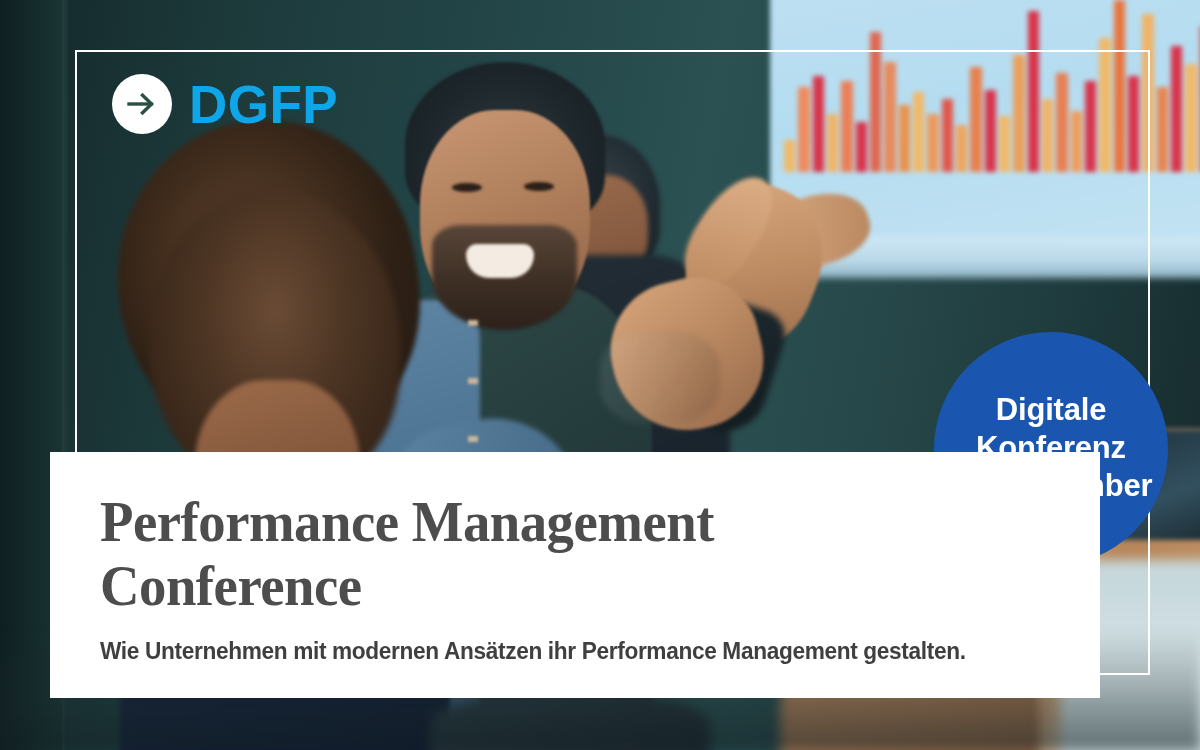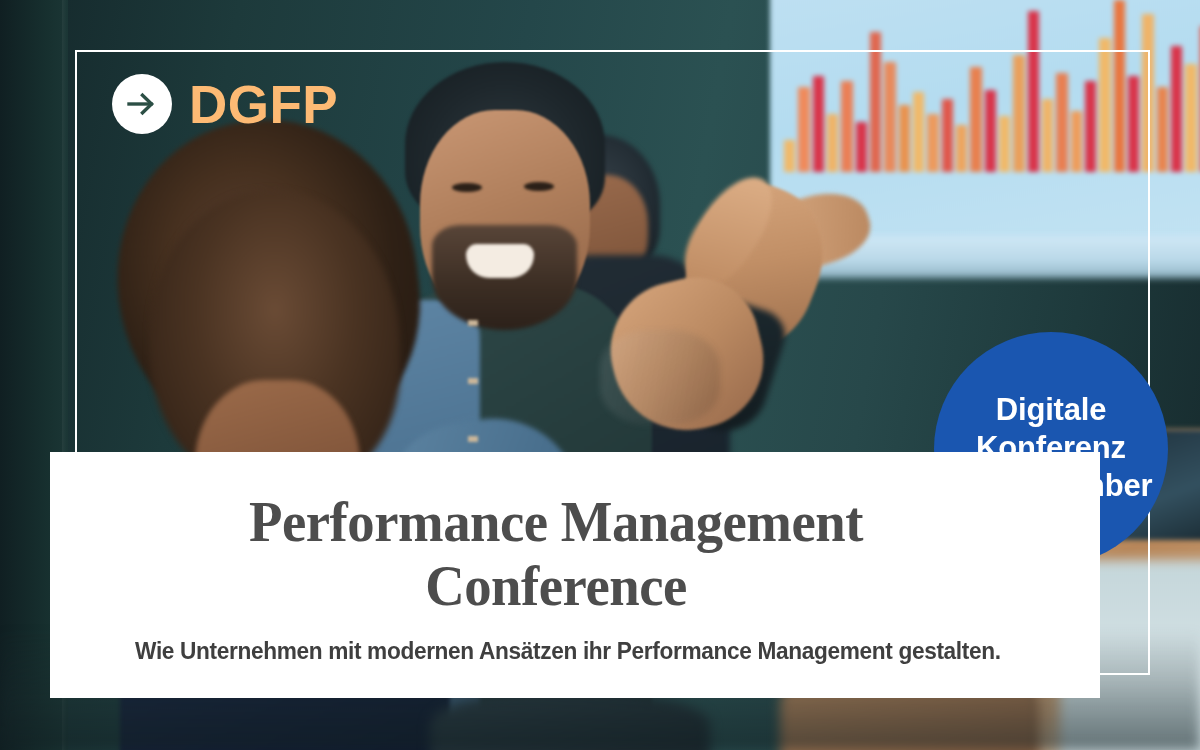--- a/index.html
+++ b/index.html
@@ -264,21 +264,21 @@
     display:flex; align-items:center; gap:17px;
   }
   .logo-mark {
     width:60px; height:60px; border-radius:50%;
     background:#ffffff;
     display:flex; align-items:center; justify-content:center;
     flex:0 0 auto;
   }
   .logo-mark svg { display:block; }
   .logo-text {
-    color:#fdba74;
+    color:#0ea5e9;
     font-family:"Liberation Sans", sans-serif;
     font-size:53px;
     font-weight:700;
     letter-spacing:0.5px;
     line-height:1;
   }
 
   
   .badge {
     position:absolute;
@@ -299,21 +299,20 @@
     white-space:pre-line;
     padding-bottom:2px;
   }
 
   
   .panel {
     position:absolute;
     left:50px; top:452px;
     width:1050px; height:246px;
     background:#ffffff;
-    text-align:center;
   }
   .panel-inner {
     padding:38px 50px 0 50px;
   }
   .panel-title {
     color:#4d4d4d;
     font-family:"Liberation Serif", serif;
     font-weight:700;
     font-size:57px;
     line-height:1.12;

